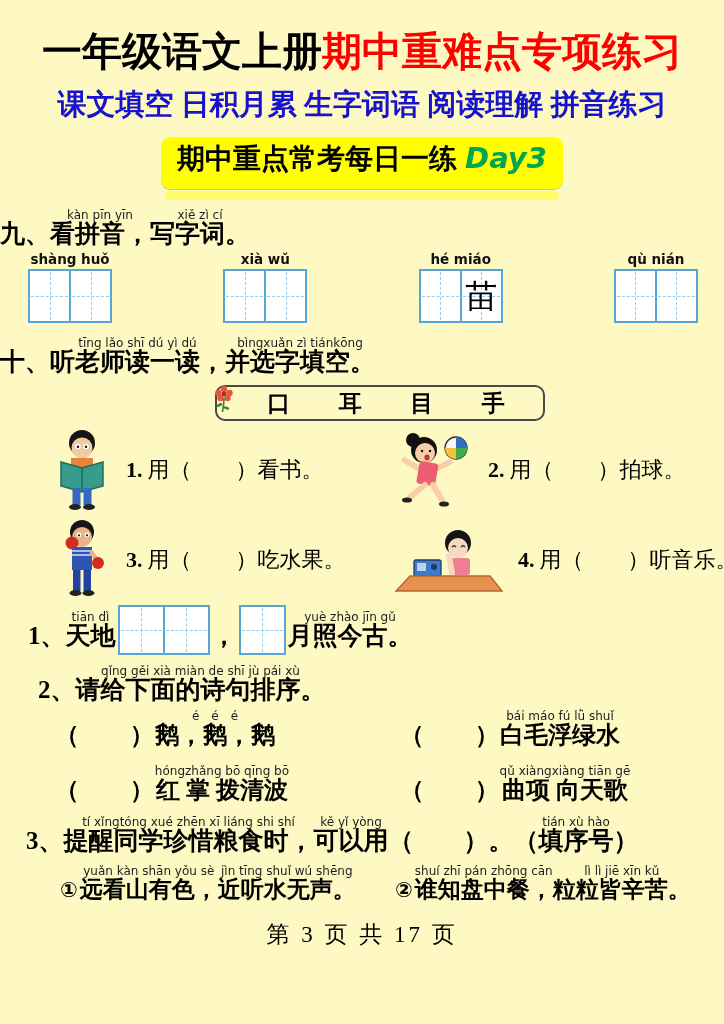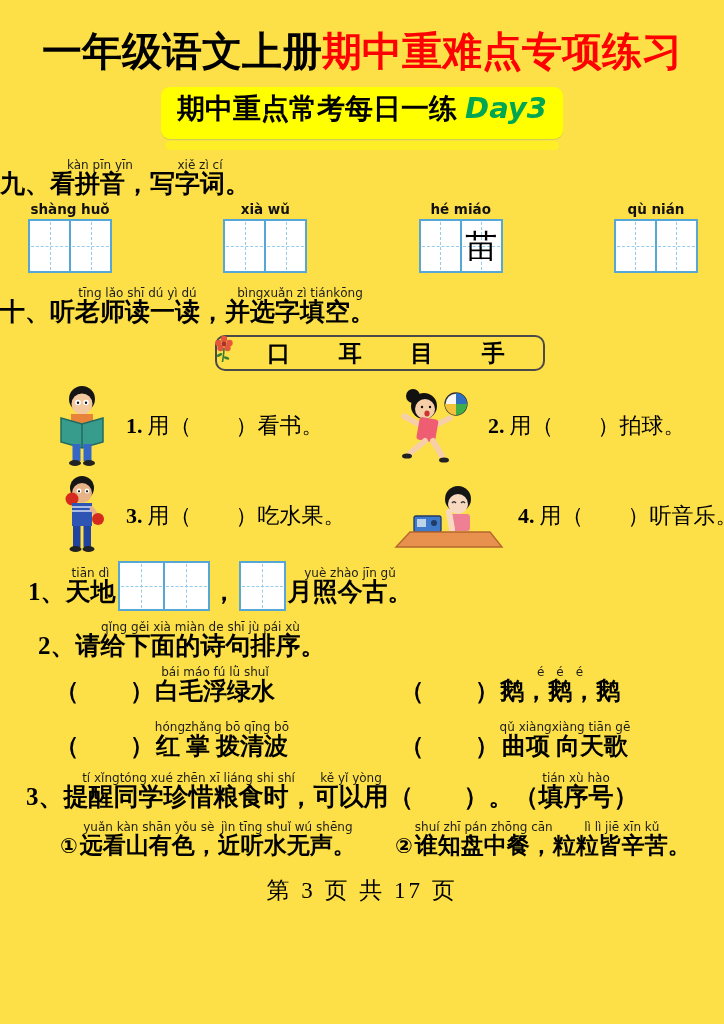--- a/index.html
+++ b/index.html
@@ -1,19 +1,19 @@
 <!DOCTYPE html>
 <html><head>
 <meta charset="utf-8">
 <style>
   * { margin:0; padding:0; box-sizing:border-box; }
   html,body { background:#ffffff; }
   .page {
     position:relative; width:724px; height:1024px; margin:0 auto;
-    background:#fde047; overflow:hidden;
+    background:#fef9c3; overflow:hidden;
     font-family:"Liberation Serif", serif; color:#000;
   }
   
   .main-title { margin-top:30px; text-align:center; font-size:40px; font-weight:800; line-height:1.12; letter-spacing:0px; white-space:nowrap; }
   .main-title .t-red { color:#ff0000; }
   .subtitle { margin-top:10px; text-align:center; font-size:29px; font-weight:700; color:#1612cf; white-space:nowrap; }
   .banner-wrap { text-align:center; margin-top:12px; }
   .banner {
     position:relative; display:inline-block; background:#ffff00;
     border-radius:9px; padding:3px 16px 11px 16px; font-size:28px; font-weight:800;
@@ -51,21 +51,21 @@
   .cell span { position:relative; z-index:1; }
   
   .s10-heading { margin-top:14px; }
   .choice-box {
     position:relative; width:330px; height:36px; margin:10px 0 0 215px;
     border:2px solid #4a4a4a; border-radius:10px;
     display:flex; align-items:center; justify-content:space-around; padding:0 14px 0 26px;
     font-size:23px; font-weight:600;
   }
   .flower { position:absolute; left:-4px; top:-3px; }
-  .pic-items { display:grid; grid-template-columns:340px 1fr; padding:12px 0 0 52px; row-gap:4px; }
+  .pic-items { display:grid; grid-template-columns:340px 1fr; padding:6px 0 0 52px; row-gap:4px; }
   .pic-item { display:flex; align-items:center; gap:14px; height:86px; }
   .pic-item .txt { font-size:22px; white-space:nowrap; }
   .pic-item .num { font-weight:bold; margin-right:5px; font-size:22px; }
   .kid-img { flex:0 0 auto; line-height:0; }
   
   .s11-heading { margin-top:10px; }
   .fill-line { display:flex; align-items:flex-end; padding-left:28px; margin-top:2px; font-size:25px; font-weight:600; }
   .fill-line .tseg { margin-bottom:3px; }
   .sq-group { display:flex; margin:0 2px; }
   .sq {
@@ -87,20 +87,21 @@
 </style>
 </head>
 <body>
 
 <div class="page">
 
   <div class="main-title">
     <span>一年级语文上册</span><span class="t-red">期中重难点专项练习</span>
   </div>
 
+  <div class="subtitle">课文填空 日积月累 生字词语 阅读理解 拼音练习</div>
 
   <div class="banner-wrap">
     <div class="banner">
       <span>期中重点常考每日一练</span><span class="day">Day3</span>
     </div>
   </div>
 
   <div class="sec-heading s9-heading">
     <span>九、</span><ruby><span>看拼音，</span><rt>kàn pīn yīn</rt></ruby><ruby><span>写字词。</span><rt>xiě zì cí</rt></ruby>
   </div>
@@ -276,24 +277,24 @@
         <span class="sq"></span>
       </span>
     <span class="tseg"><ruby><span>月照今古。</span><rt>yuè zhào jīn gǔ</rt></ruby></span>
   </div>
 
   <div class="sub-heading">
     <span>2、</span><ruby><span>请给下面的诗句排序。</span><rt>qǐng gěi xià miàn de shī jù pái xù</rt></ruby>
   </div>
   <div class="poem-grid">
     <div class="poem-line">
+      <span class="paren">（　　）</span><ruby><span>鹅，鹅，鹅</span><rt>é　é　é</rt></ruby>
+    </div>
+    <div class="poem-line">
       <span class="paren">（　　）</span><ruby><span>白毛浮绿水</span><rt>bái máo fú  lǜ shuǐ</rt></ruby>
-    </div>
-    <div class="poem-line">
-      <span class="paren">（　　）</span><ruby><span>鹅，鹅，鹅</span><rt>é　é　é</rt></ruby>
     </div>
     <div class="poem-line">
       <span class="paren">（　　）</span><ruby><span>红 掌 拨清波</span><rt>hóngzhǎng bō qīng bō</rt></ruby>
     </div>
     <div class="poem-line">
       <span class="paren">（　　）</span><ruby><span>曲项 向天歌</span><rt>qǔ xiàngxiàng tiān gē</rt></ruby>
     </div>
   </div>
 
   <div class="q3-line">

